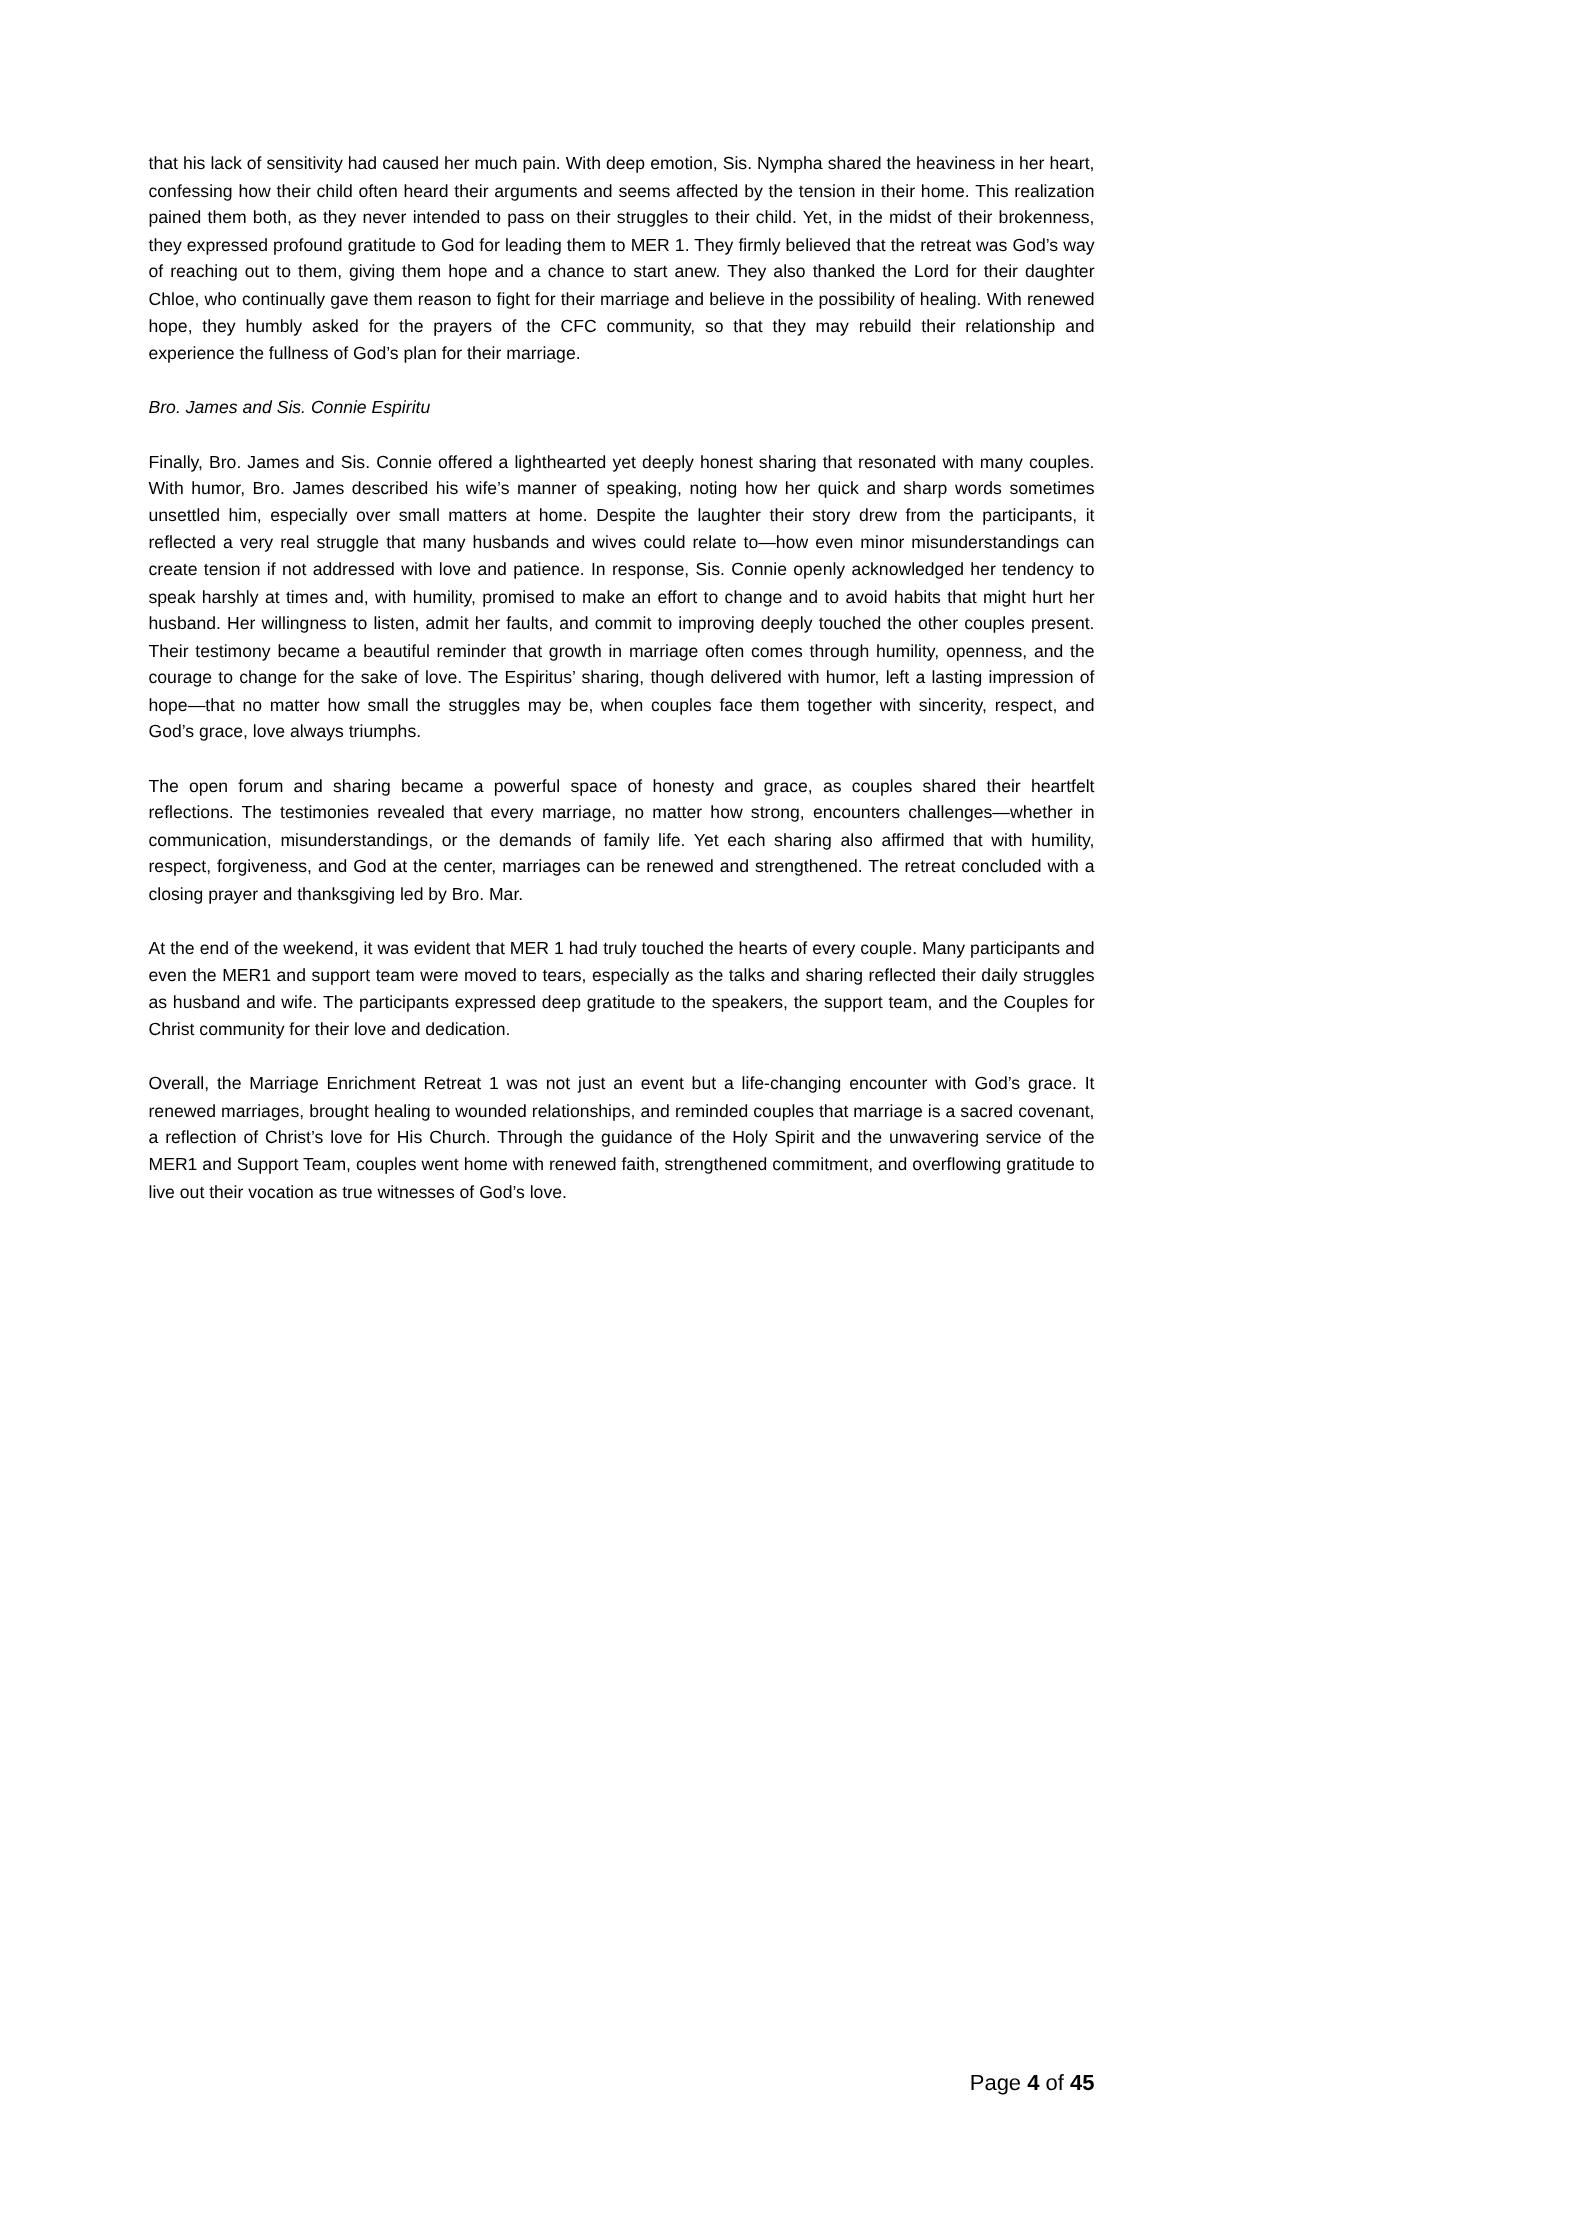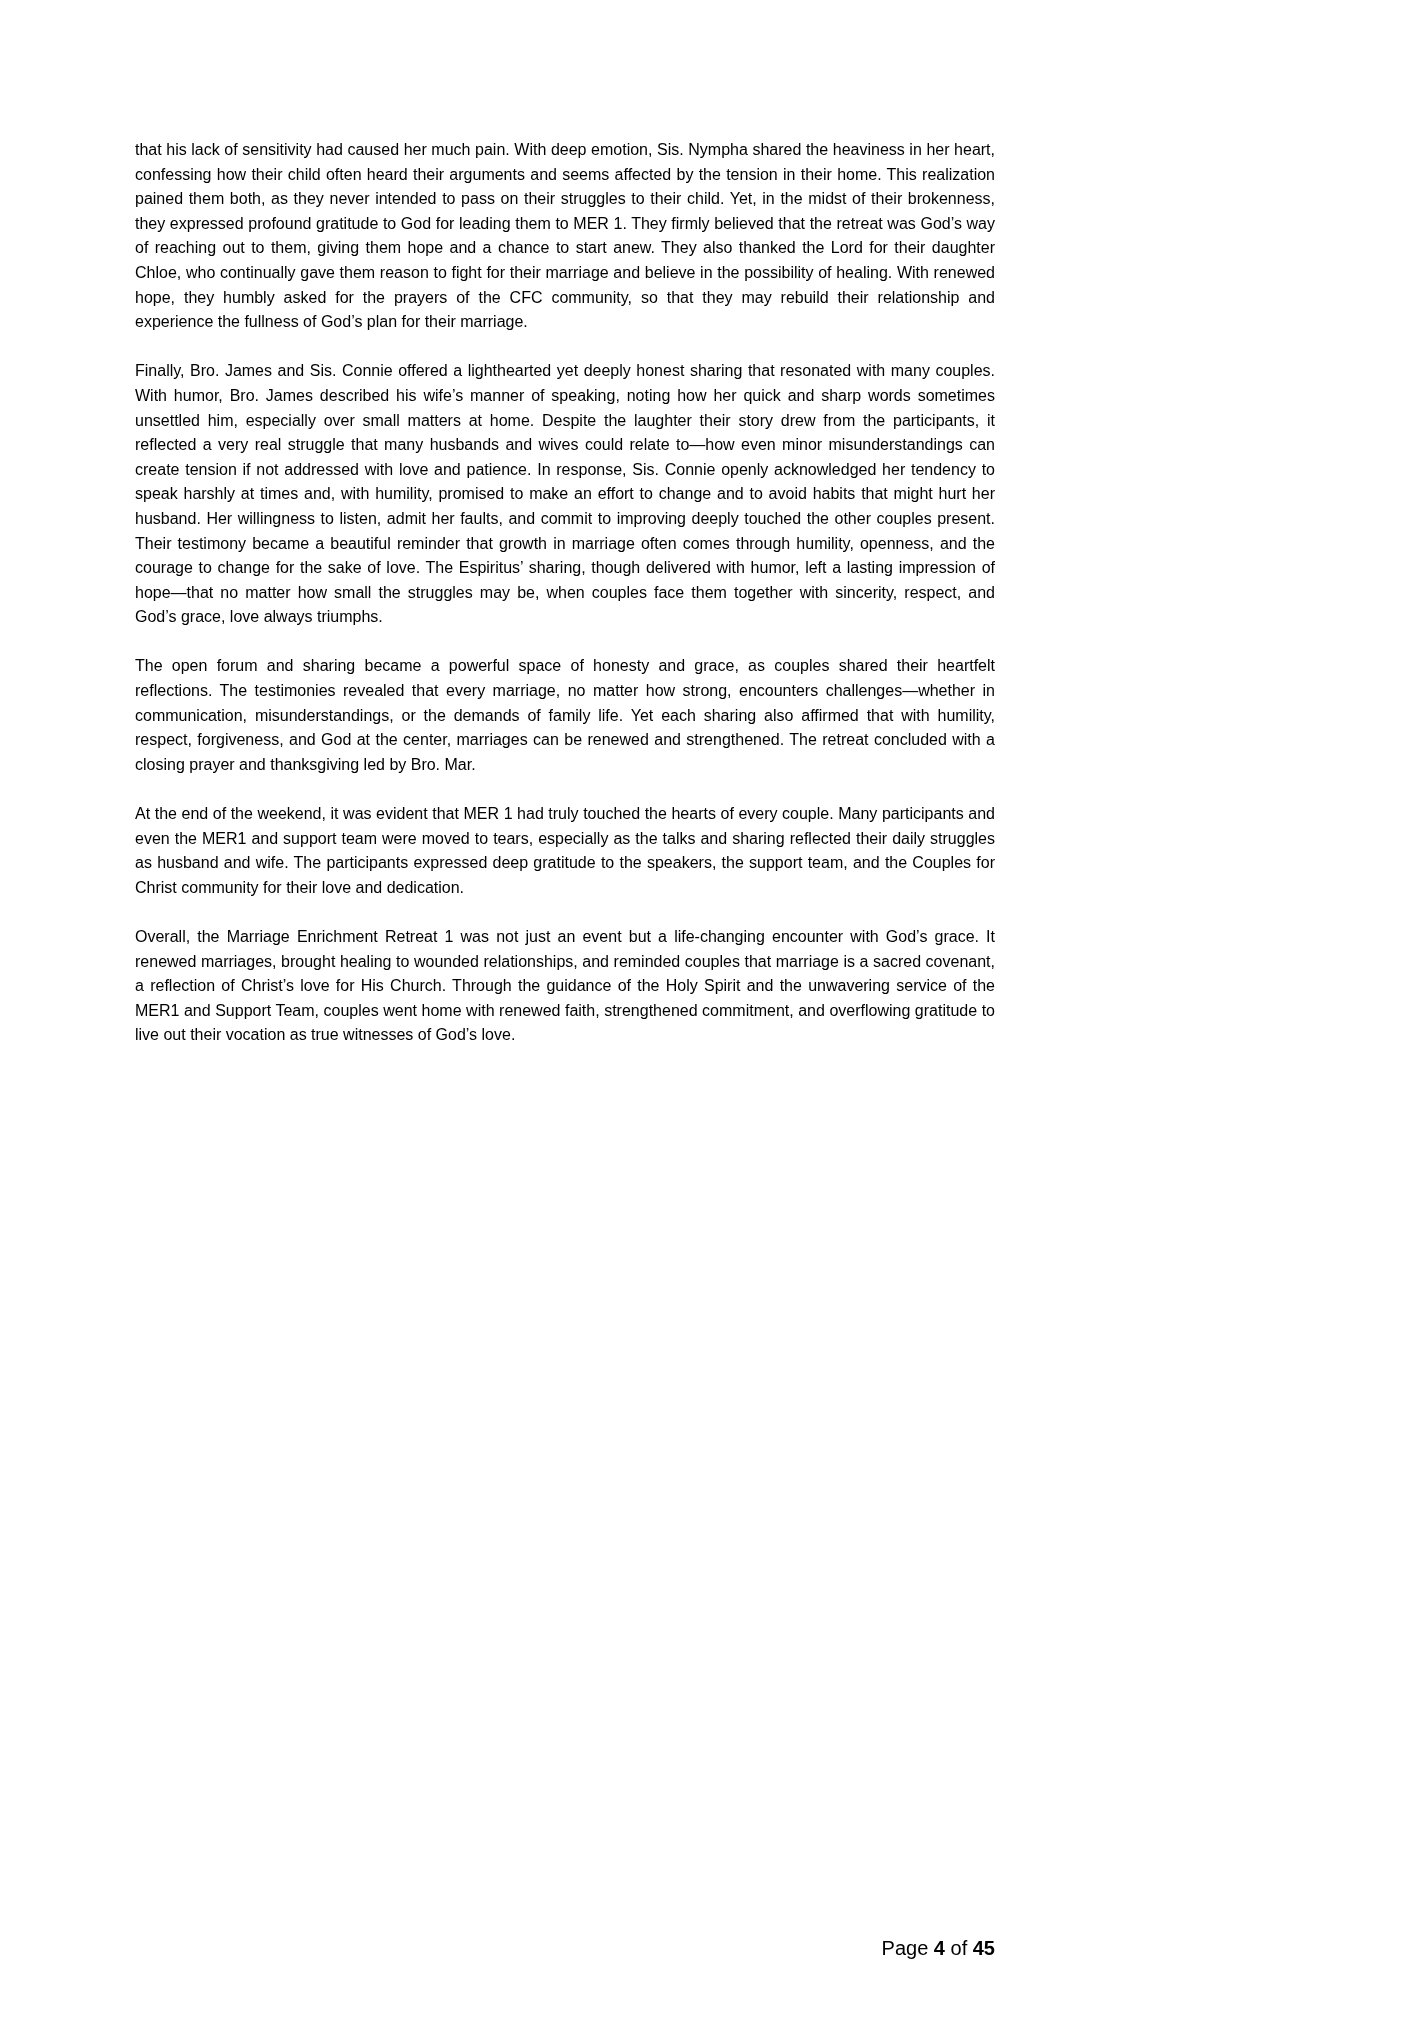--- a/index.html
+++ b/index.html
@@ -33,39 +33,40 @@
     margin: 0 0 24.6px 0;
     color: #000000;
   }
   .heading-italic {
     font-style: italic;
     text-align: left;
   }
   .footer {
     position: absolute;
     left: 135px;
-    top: 1936px;
+    top: 1882px;
     width: 860px;
     font-size: 20px;
     line-height: 24.6px;
     text-align: right;
     color: #000000;
   }
   .bold {
     font-weight: bold;
   }
 </style>
 </head>
 <body>
 
 <div class="page">
 
   <div class="content">
     <p class="para">that his lack of sensitivity had caused her much pain. With deep emotion, Sis. Nympha shared the heaviness in her heart, confessing how their child often heard their arguments and seems affected by the tension in their home. This realization pained them both, as they never intended to pass on their struggles to their child. Yet, in the midst of their brokenness, they expressed profound gratitude to God for leading them to MER 1. They firmly believed that the retreat was God’s way of reaching out to them, giving them hope and a chance to start anew. They also thanked the Lord for their daughter Chloe, who continually gave them reason to fight for their marriage and believe in the possibility of healing. With renewed hope, they humbly asked for the prayers of the CFC community, so that they may rebuild their relationship and experience the fullness of God’s plan for their marriage.</p>
 
+    <p class="para heading-italic">Bro. James and Sis. Connie Espiritu</p>
 
     <p class="para">Finally, Bro. James and Sis. Connie offered a lighthearted yet deeply honest sharing that resonated with many couples. With humor, Bro. James described his wife’s manner of speaking, noting how her quick and sharp words sometimes unsettled him, especially over small matters at home. Despite the laughter their story drew from the participants, it reflected a very real struggle that many husbands and wives could relate to—how even minor misunderstandings can create tension if not addressed with love and patience. In response, Sis. Connie openly acknowledged her tendency to speak harshly at times and, with humility, promised to make an effort to change and to avoid habits that might hurt her husband. Her willingness to listen, admit her faults, and commit to improving deeply touched the other couples present. Their testimony became a beautiful reminder that growth in marriage often comes through humility, openness, and the courage to change for the sake of love. The Espiritus’ sharing, though delivered with humor, left a lasting impression of hope—that no matter how small the struggles may be, when couples face them together with sincerity, respect, and God’s grace, love always triumphs.</p>
 
     <p class="para">The open forum and sharing became a powerful space of honesty and grace, as couples shared their heartfelt reflections. The testimonies revealed that every marriage, no matter how strong, encounters challenges—whether in communication, misunderstandings, or the demands of family life. Yet each sharing also affirmed that with humility, respect, forgiveness, and God at the center, marriages can be renewed and strengthened. The retreat concluded with a closing prayer and thanksgiving led by Bro. Mar.</p>
 
     <p class="para">At the end of the weekend, it was evident that MER 1 had truly touched the hearts of every couple. Many participants and even the MER1 and support team were moved to tears, especially as the talks and sharing reflected their daily struggles as husband and wife. The participants expressed deep gratitude to the speakers, the support team, and the Couples for Christ community for their love and dedication.</p>
 
     <p class="para">Overall, the Marriage Enrichment Retreat 1 was not just an event but a life-changing encounter with God’s grace. It renewed marriages, brought healing to wounded relationships, and reminded couples that marriage is a sacred covenant, a reflection of Christ’s love for His Church. Through the guidance of the Holy Spirit and the unwavering service of the MER1 and Support Team, couples went home with renewed faith, strengthened commitment, and overflowing gratitude to live out their vocation as true witnesses of God’s love.</p>
   </div>
 

